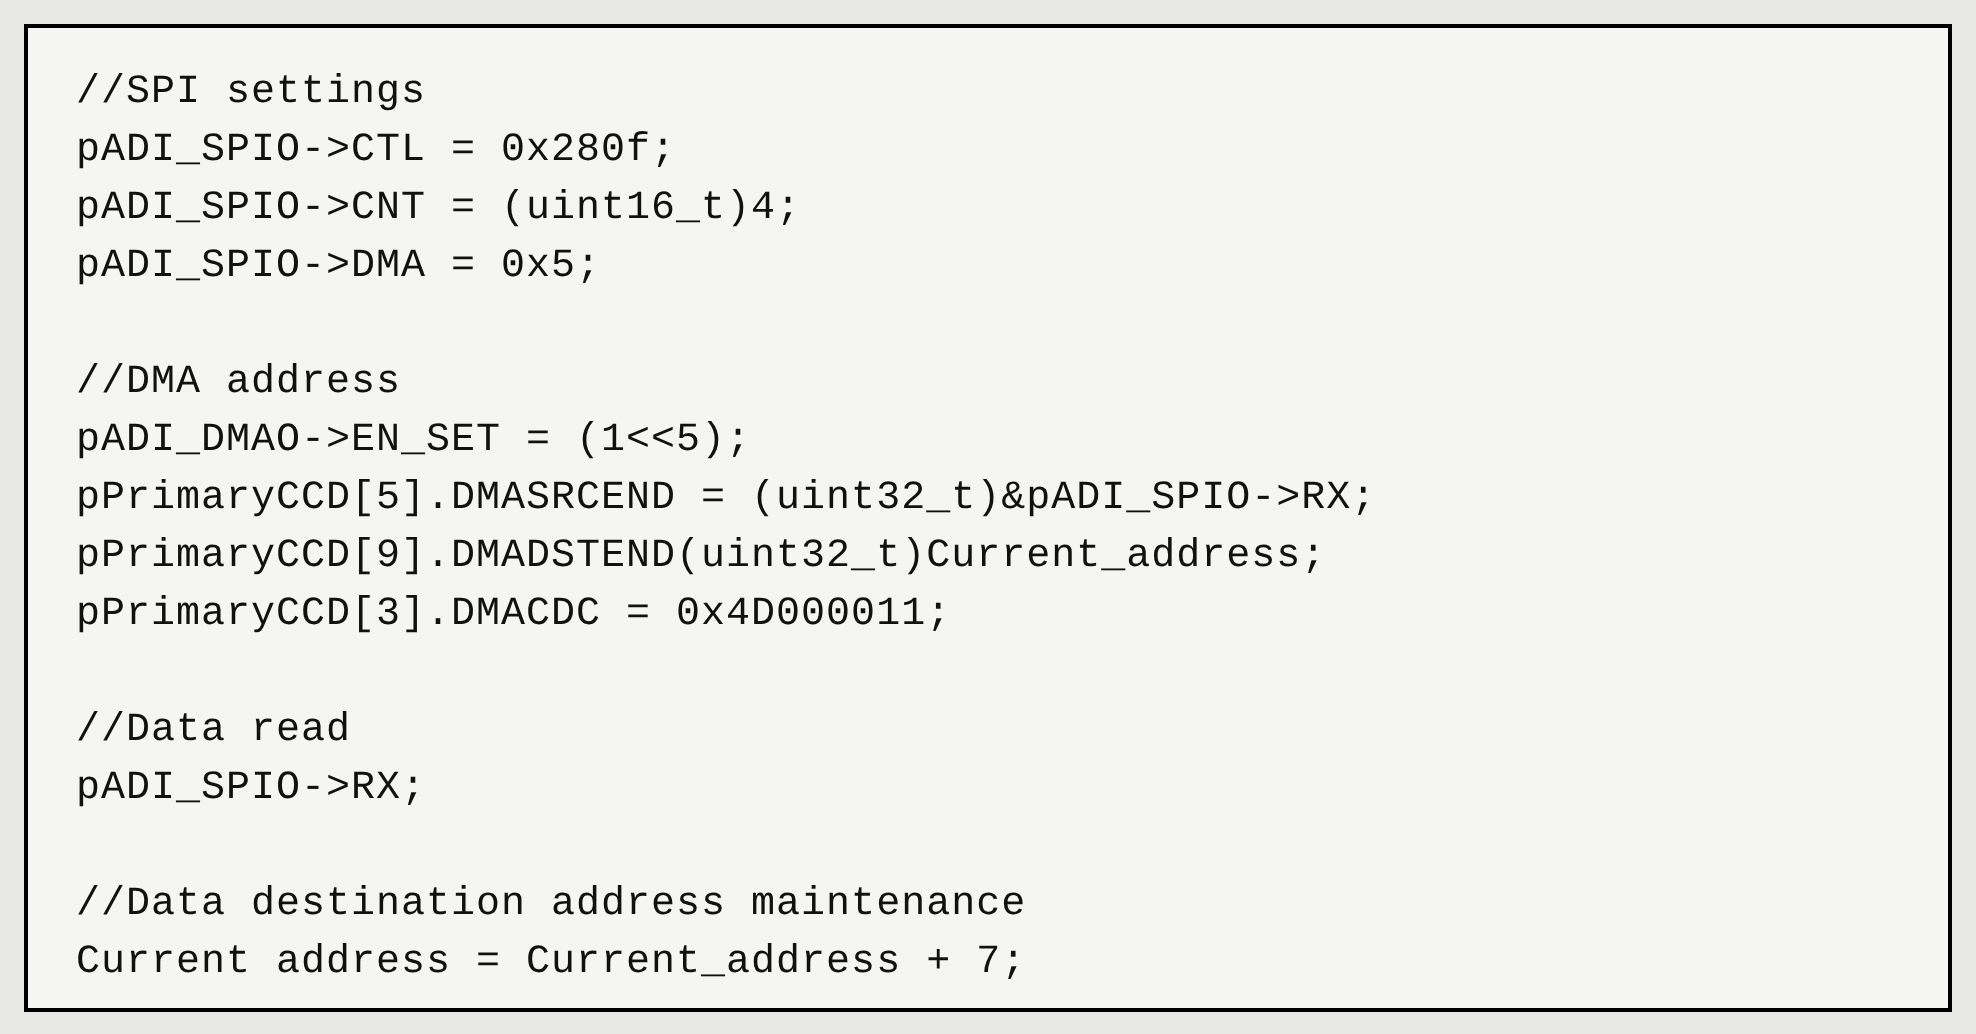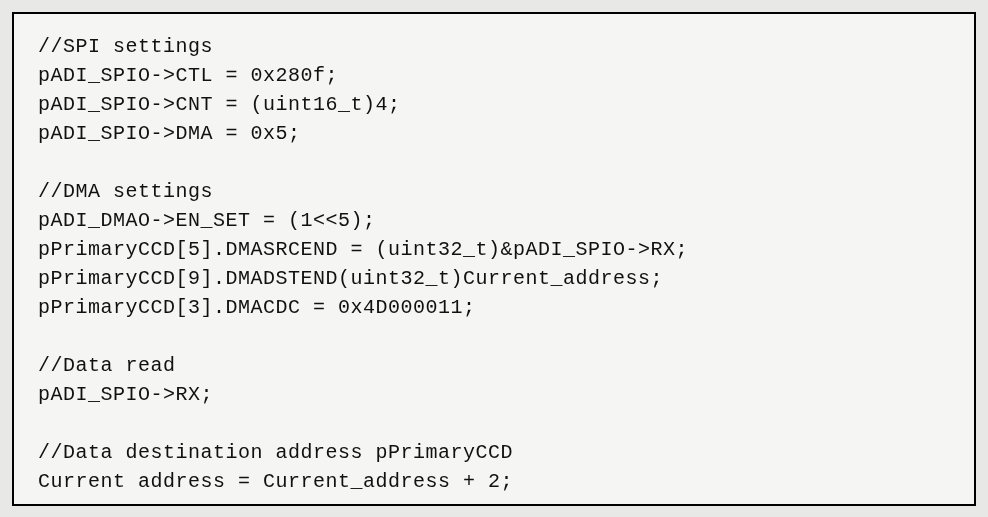--- a/index.html
+++ b/index.html
@@ -35,24 +35,24 @@
   </style>
 </head>
 <body>
 
 <div class="code-frame">
   <pre class="code-block"><span>//SPI settings</span>
 <span>pADI_SPIO-&gt;CTL = 0x280f;</span>
 <span>pADI_SPIO-&gt;CNT = (uint16_t)4;</span>
 <span>pADI_SPIO-&gt;DMA = 0x5;</span>
 <span></span>
-<span>//DMA settings</span>
+<span>//DMA address</span>
 <span>pADI_DMAO-&gt;EN_SET = (1&lt;&lt;5);</span>
 <span>pPrimaryCCD[5].DMASRCEND = (uint32_t)&amp;pADI_SPIO-&gt;RX;</span>
 <span>pPrimaryCCD[9].DMADSTEND(uint32_t)Current_address;</span>
 <span>pPrimaryCCD[3].DMACDC = 0x4D000011;</span>
 <span></span>
 <span>//Data read</span>
 <span>pADI_SPIO-&gt;RX;</span>
 <span></span>
-<span>//Data destination address pPrimaryCCD</span>
-<span>Current address = Current_address + 2;</span></pre>
+<span>//Data destination address maintenance</span>
+<span>Current address = Current_address + 7;</span></pre>
 </div>
 
 </body></html>

